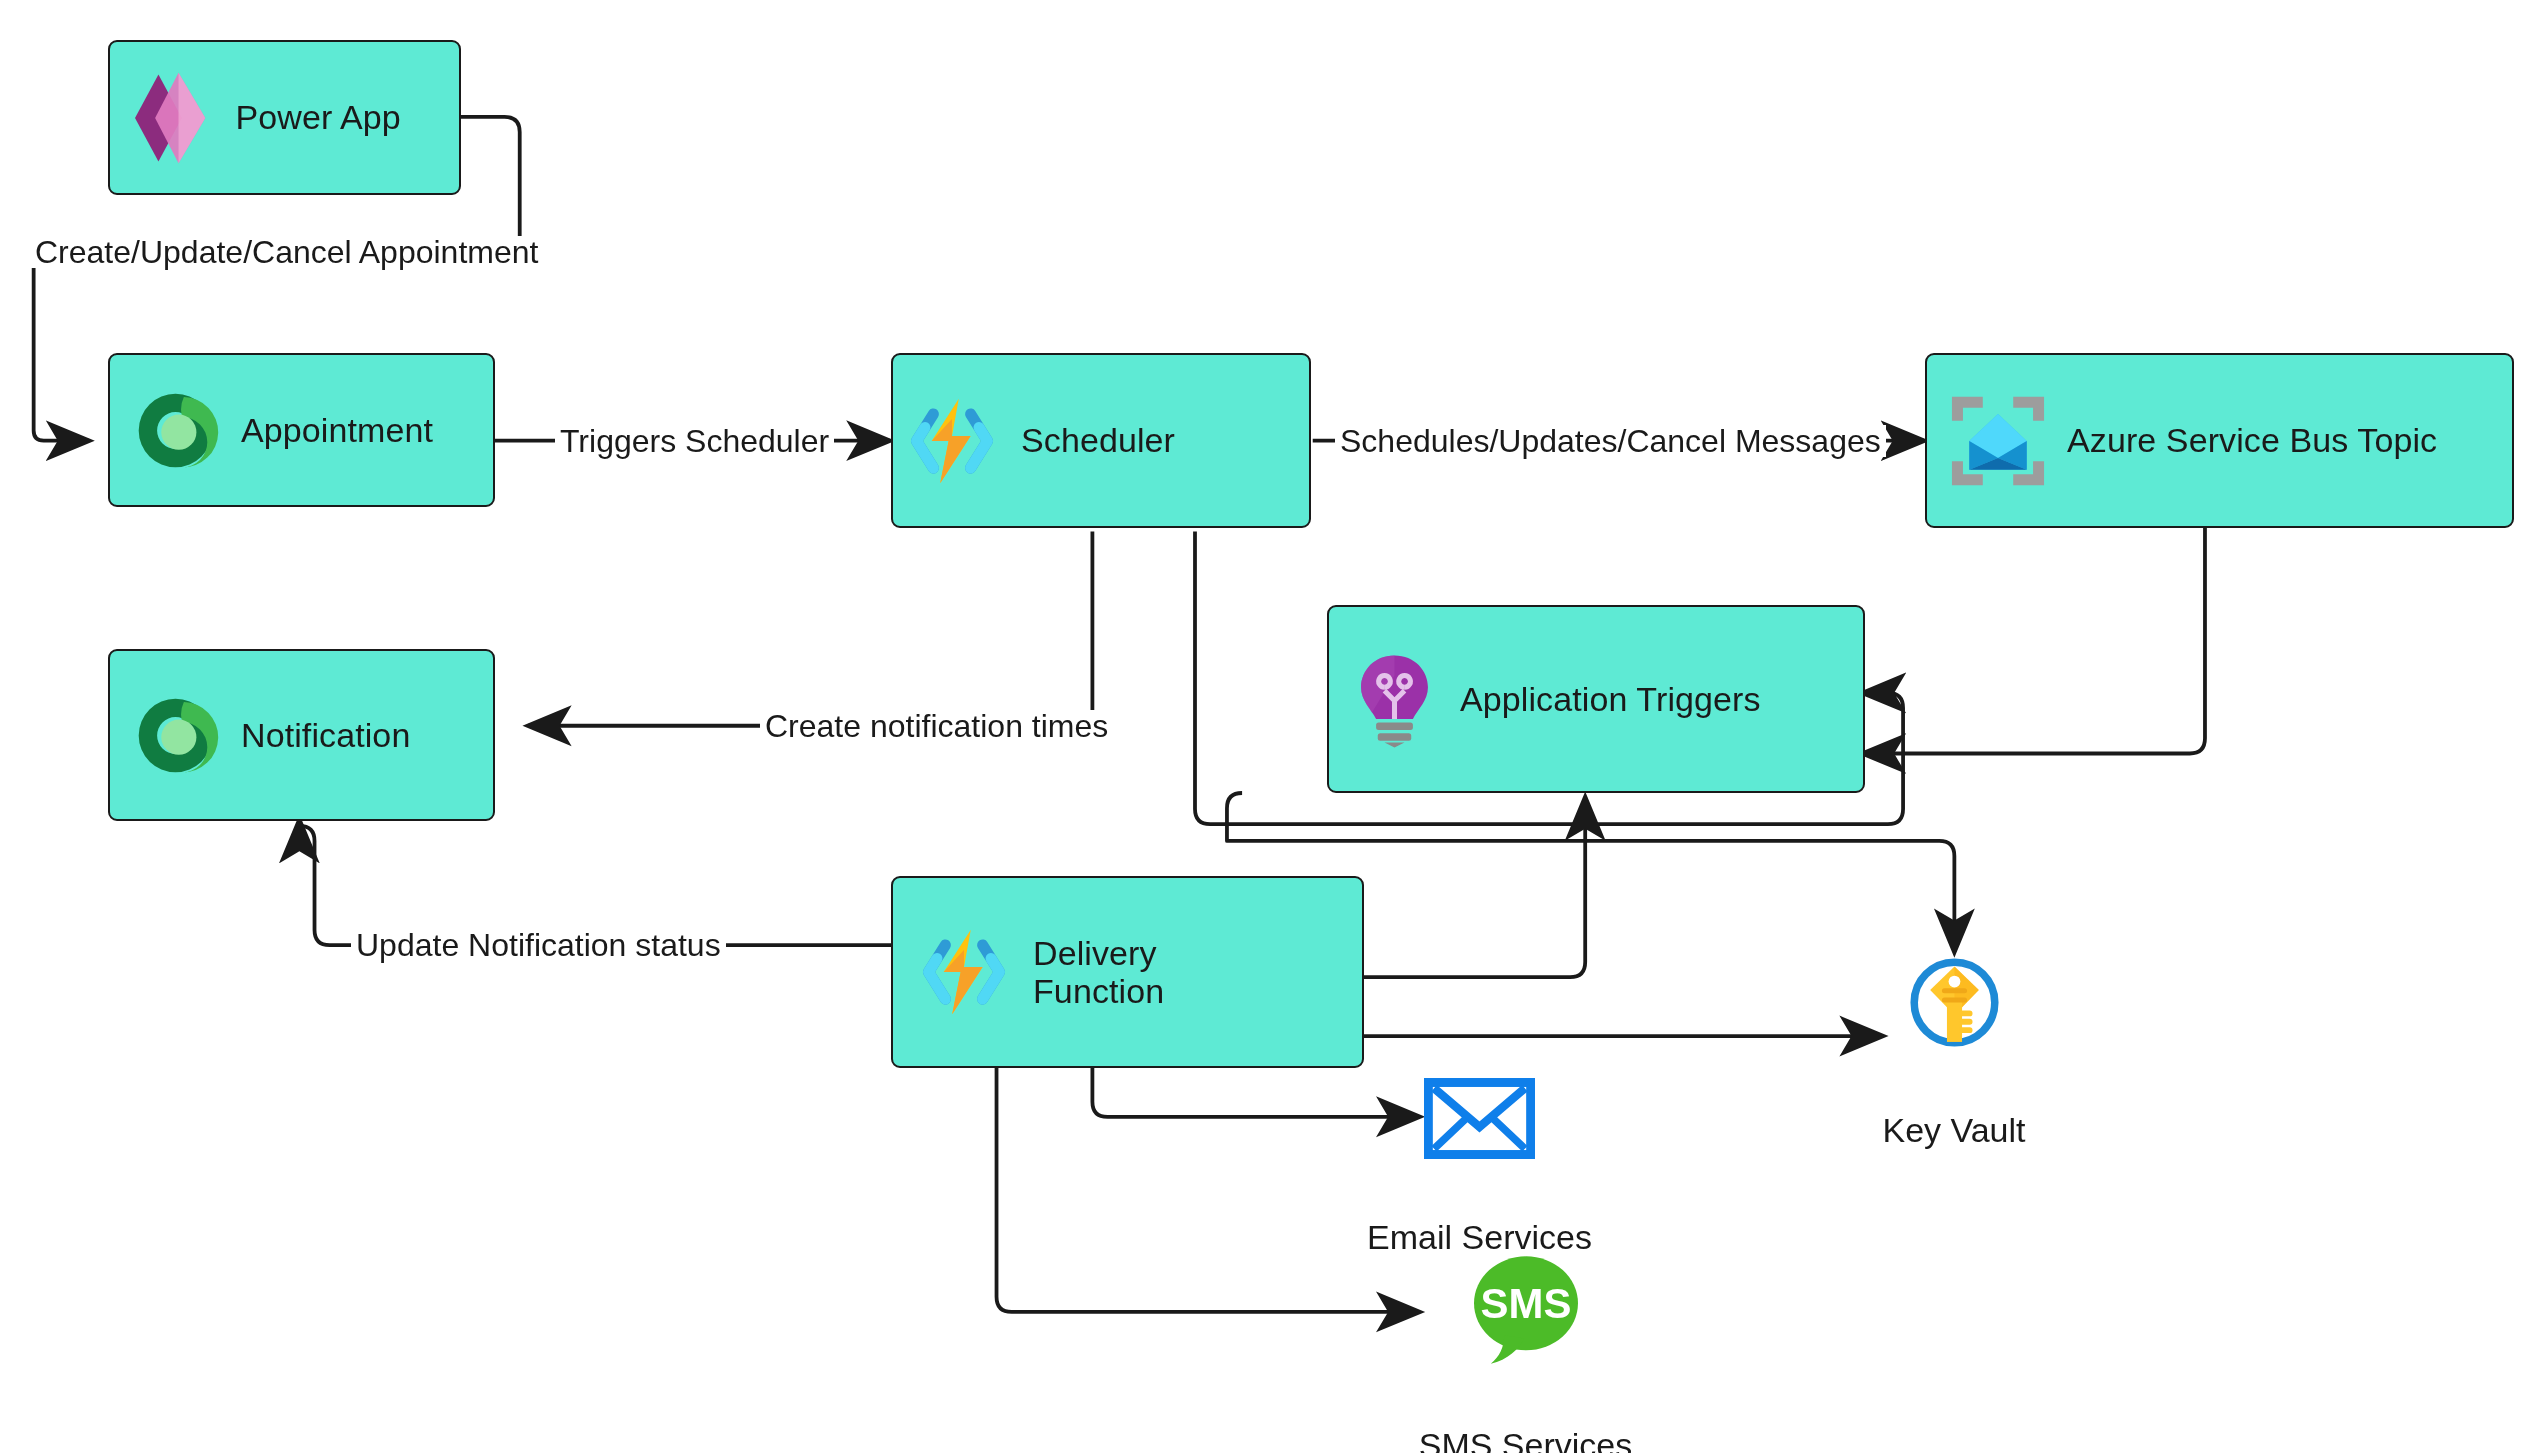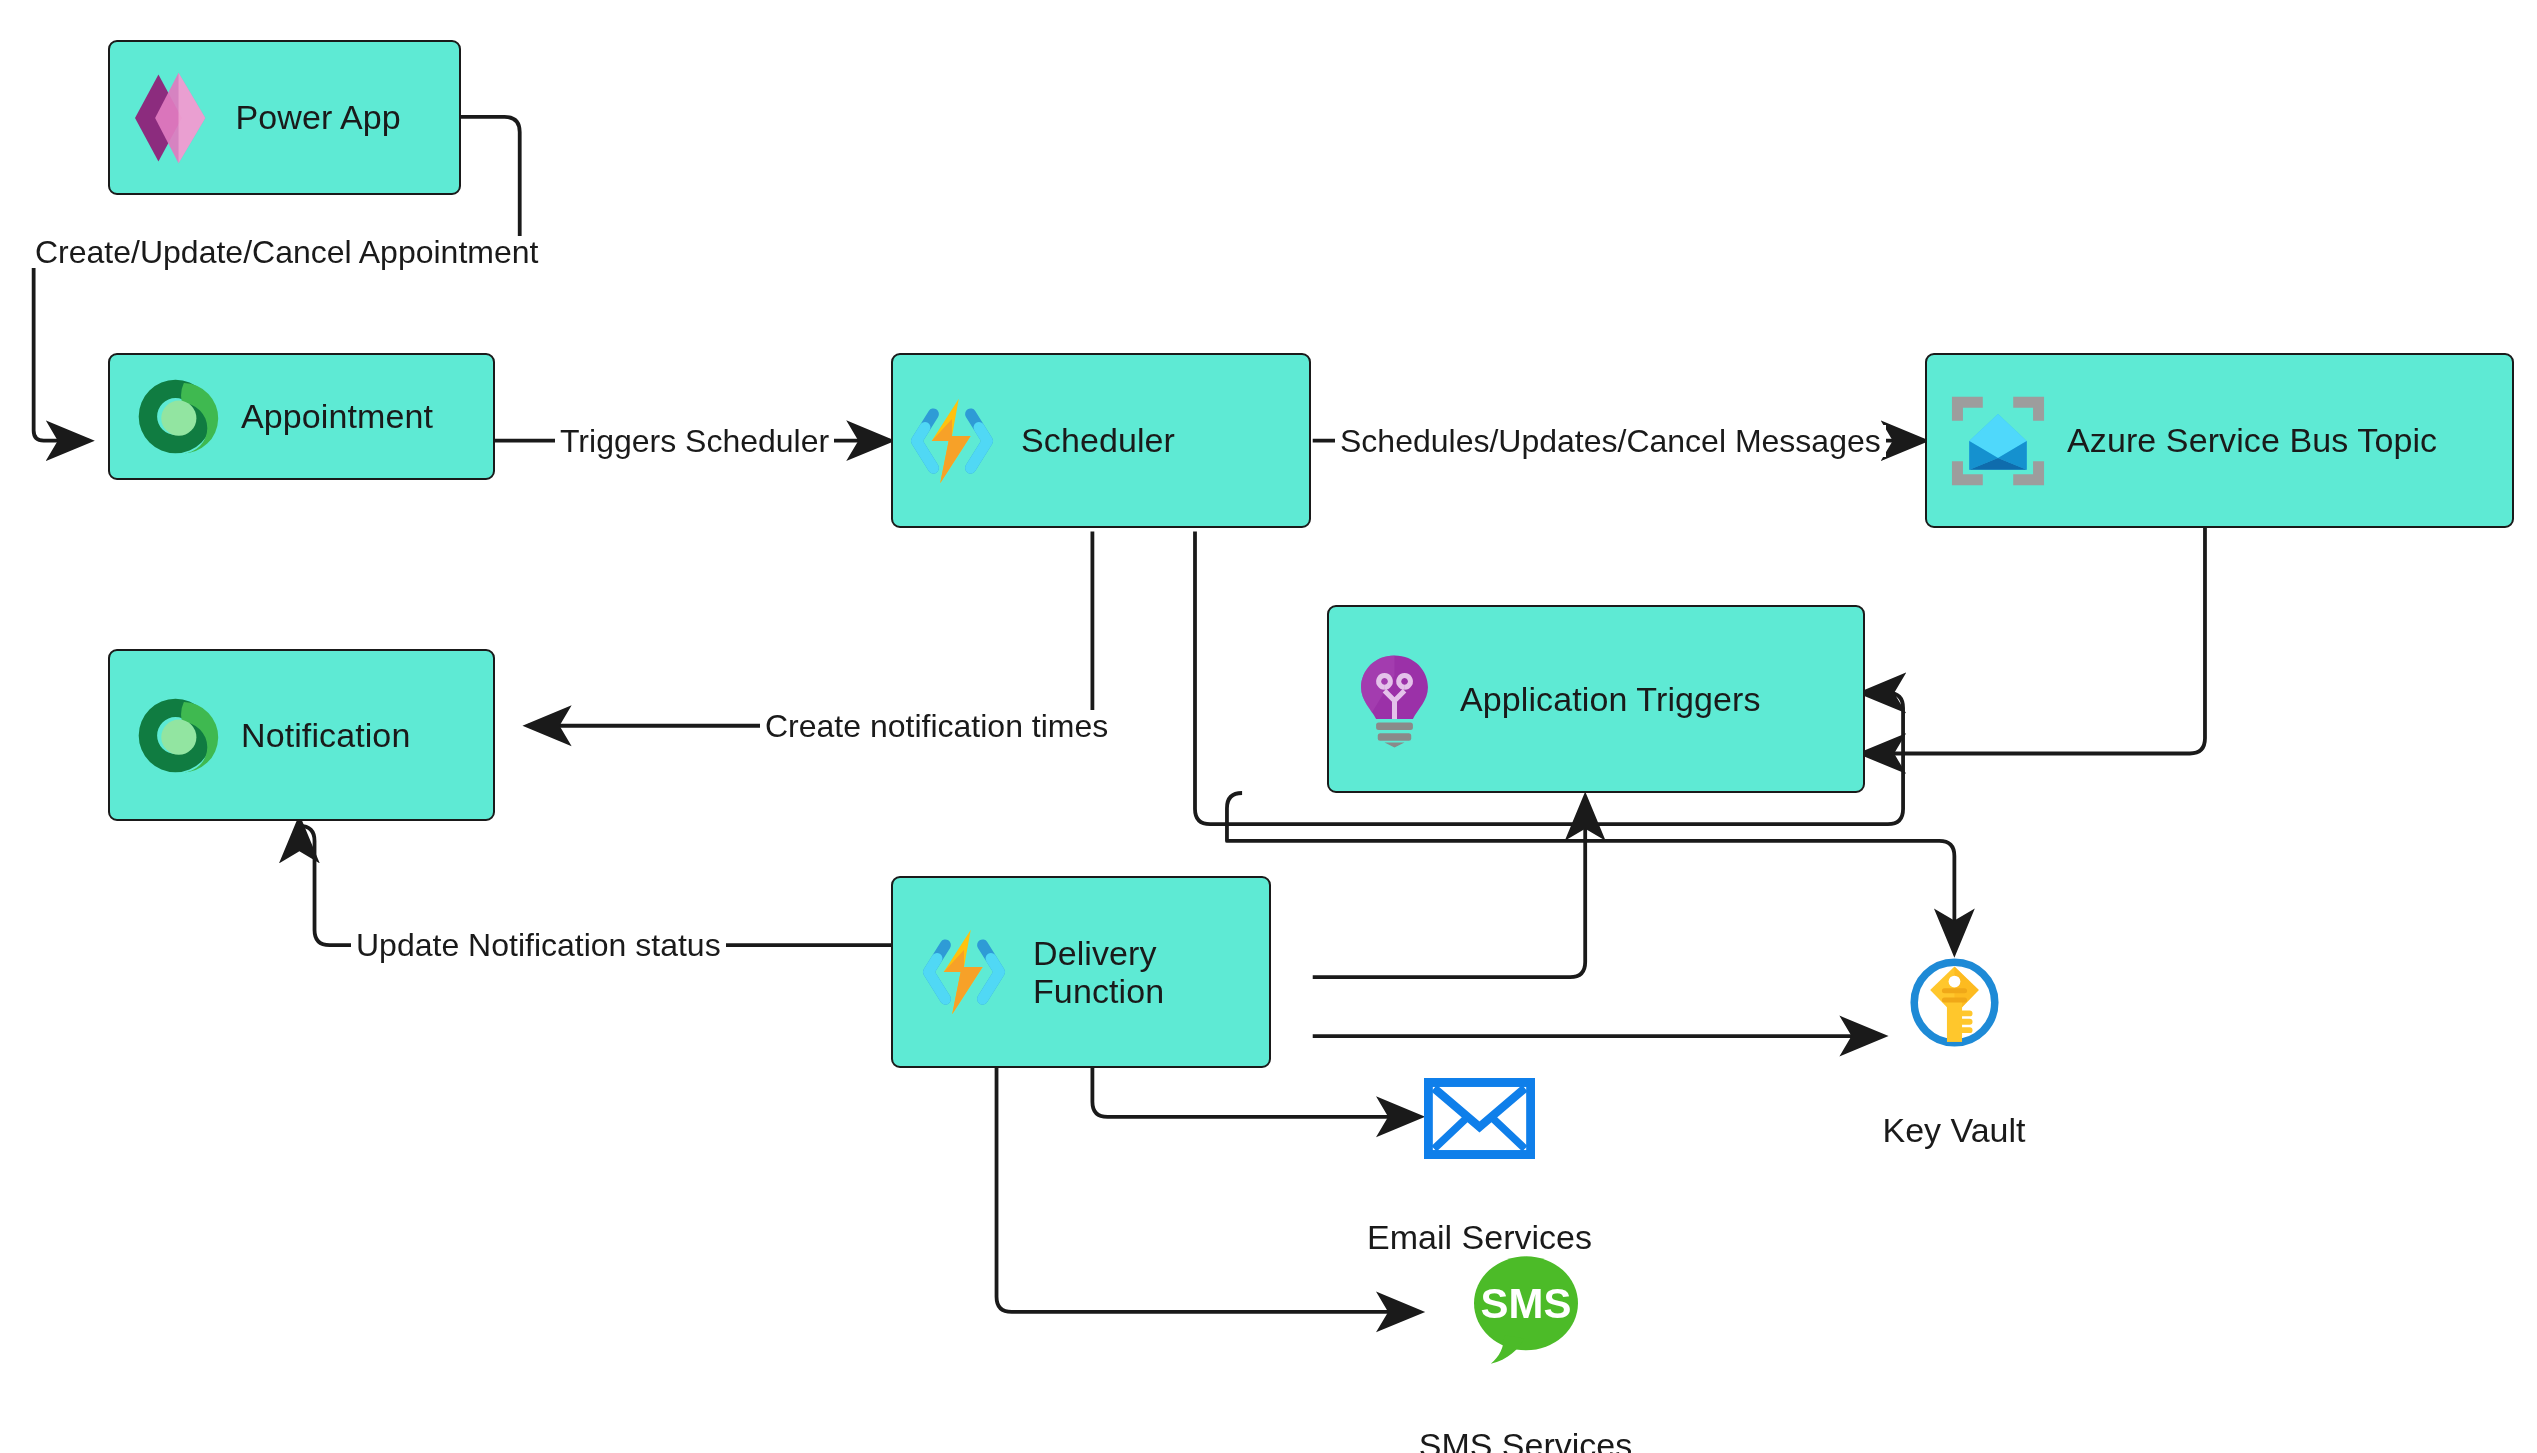--- a/index.html
+++ b/index.html
@@ -58,21 +58,21 @@
     <span class="ico">
       <svg width="87" height="98" viewBox="0 0 104 116">
         <path d="M34 6 L6 58 L34 110 L62 58 Z" fill="#8C2C7E"></path>
         <path d="M58 4 L30 58 L58 112 L90 58 Z" fill="#E07BC0" opacity="0.93"></path>
         <path d="M58 4 L90 58 L58 112 L58 60 Z" fill="#F0A8D6" opacity="0.75"></path>
       </svg>
     </span>
     <span class="lbl">Power App</span>
   </div>
 
-  <div class="node" style="left:108px;top:353px;width:387px;height:127px;padding:15px 22px;gap:22px;">
+  <div class="node" style="left:108px;top:353px;width:387px;height:154px;padding:15px 22px;gap:22px;">
     <span class="ico">
       <svg width="87" height="87" viewBox="0 0 104 104">
         <path d="M52 8 a44 44 0 1 0 0 88 a44 44 0 1 0 0 -88 Z M52 30 a22 22 0 1 1 0 44 a22 22 0 1 1 0 -44 Z" fill="#107C41"></path>
         <path d="M62 12 a42 42 0 1 1 -2 84 a30 30 0 0 0 0 -60 a34 34 0 0 1 2 -24 Z" fill="#3FB950"></path>
         <circle cx="56" cy="54" r="21" fill="#92E5A1"></circle>
       </svg>
     </span>
     <span class="lbl">Appointment</span>
   </div>
 
@@ -126,21 +126,21 @@
         <path d="M40 44 a7 7 0 1 1 0.1 0 M64 44 a7 7 0 1 1 0.1 0" stroke="#E4C2EA" stroke-width="6" fill="none"></path>
         <path d="M40 48 L52 60 L64 48 M52 60 V82" stroke="#E4C2EA" stroke-width="6" fill="none"></path>
         <rect x="30" y="86" width="44" height="9" rx="3" fill="#8A8A8A"></rect>
         <rect x="32" y="99" width="40" height="9" rx="3" fill="#8A8A8A"></rect>
         <path d="M40 110 h24 l-12 6 z" fill="#8A8A8A"></path>
       </svg>
     </span>
     <span class="lbl">Application Triggers</span>
   </div>
 
-  <div class="node" style="left:891px;top:876px;width:380px;height:192px;padding:0 22px;gap:20px;">
+  <div class="node" style="left:891px;top:876px;width:473px;height:192px;padding:0 22px;gap:20px;">
     <span class="ico">
       <svg width="98" height="98" viewBox="0 0 116 116">
         <path d="M36 26 L16 58 L36 90" stroke="#2E9BD6" stroke-width="13" fill="none" stroke-linecap="round" stroke-linejoin="round"></path>
         <path d="M26 42 L16 58 L36 90" stroke="#50D8F5" stroke-width="13" fill="none" stroke-linecap="round" stroke-linejoin="round"></path>
         <path d="M80 26 L100 58 L80 90" stroke="#2E9BD6" stroke-width="13" fill="none" stroke-linecap="round" stroke-linejoin="round"></path>
         <path d="M90 42 L100 58 L80 90" stroke="#50D8F5" stroke-width="13" fill="none" stroke-linecap="round" stroke-linejoin="round"></path>
         <path d="M66 8 L34 58 L54 58 L44 108 L80 52 L58 52 Z" fill="#FFC20E"></path>
         <path d="M58 32 L34 58 L54 58 L44 108 L80 52 L58 52 Z" fill="#F7A128"></path>
       </svg>
     </span>

